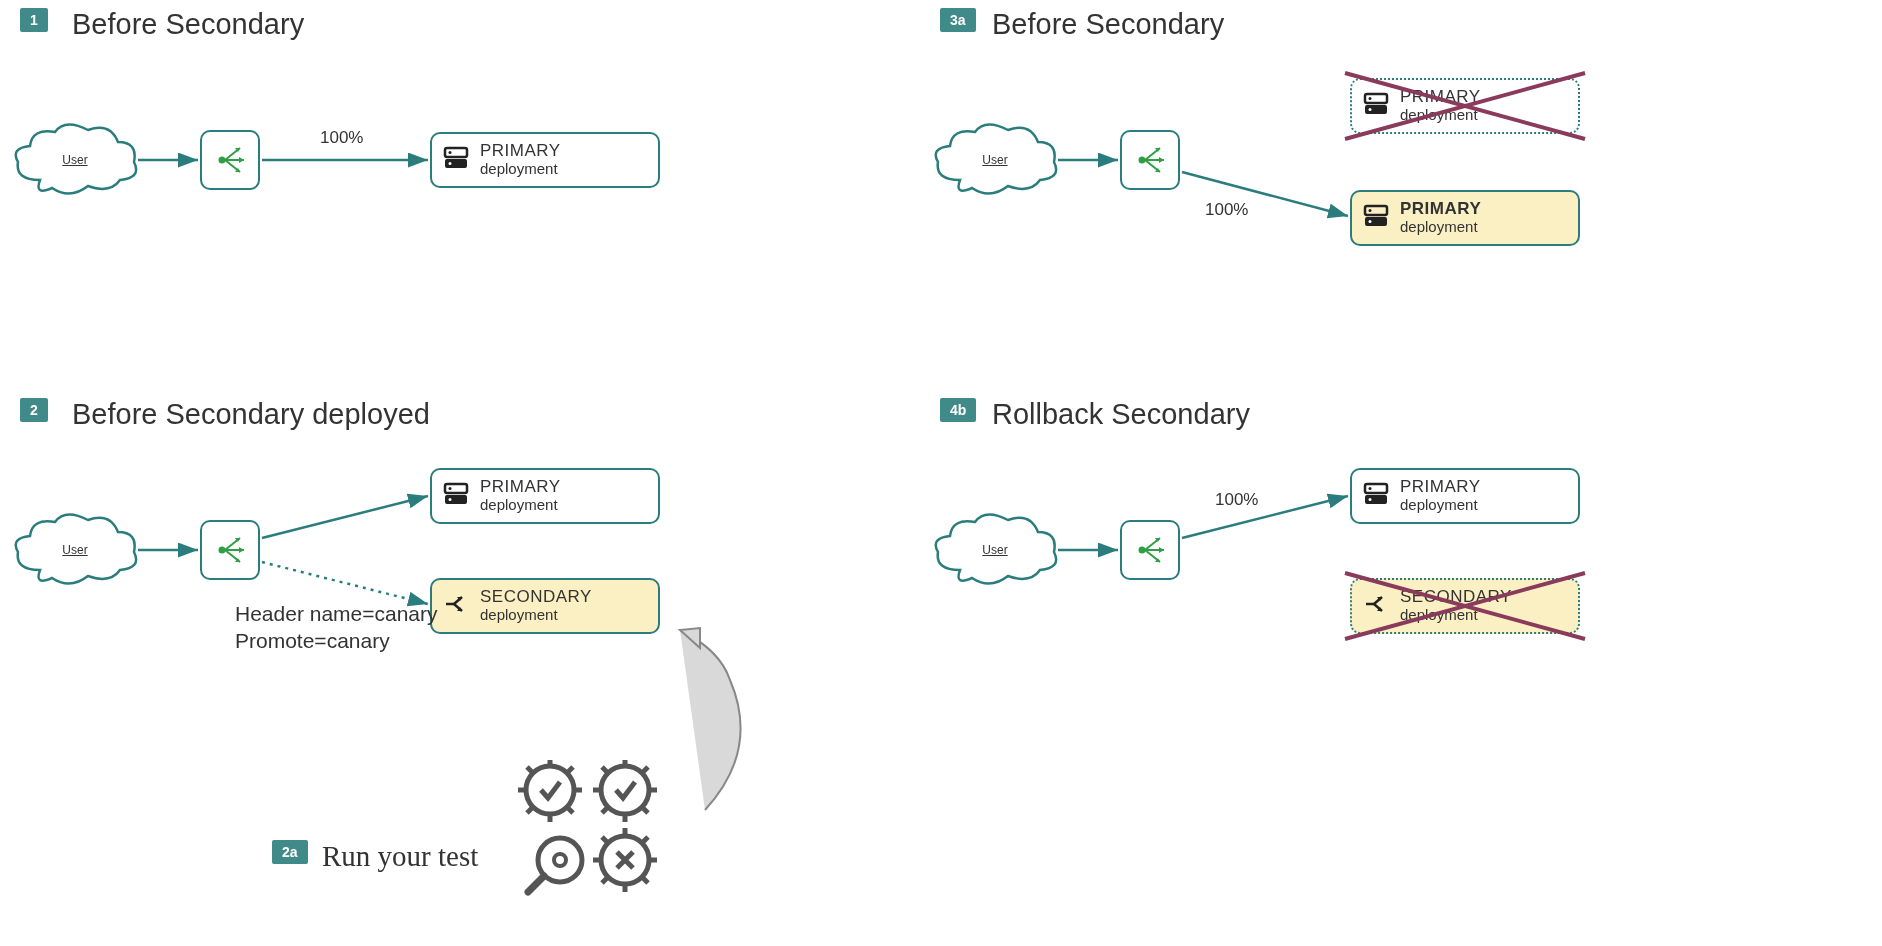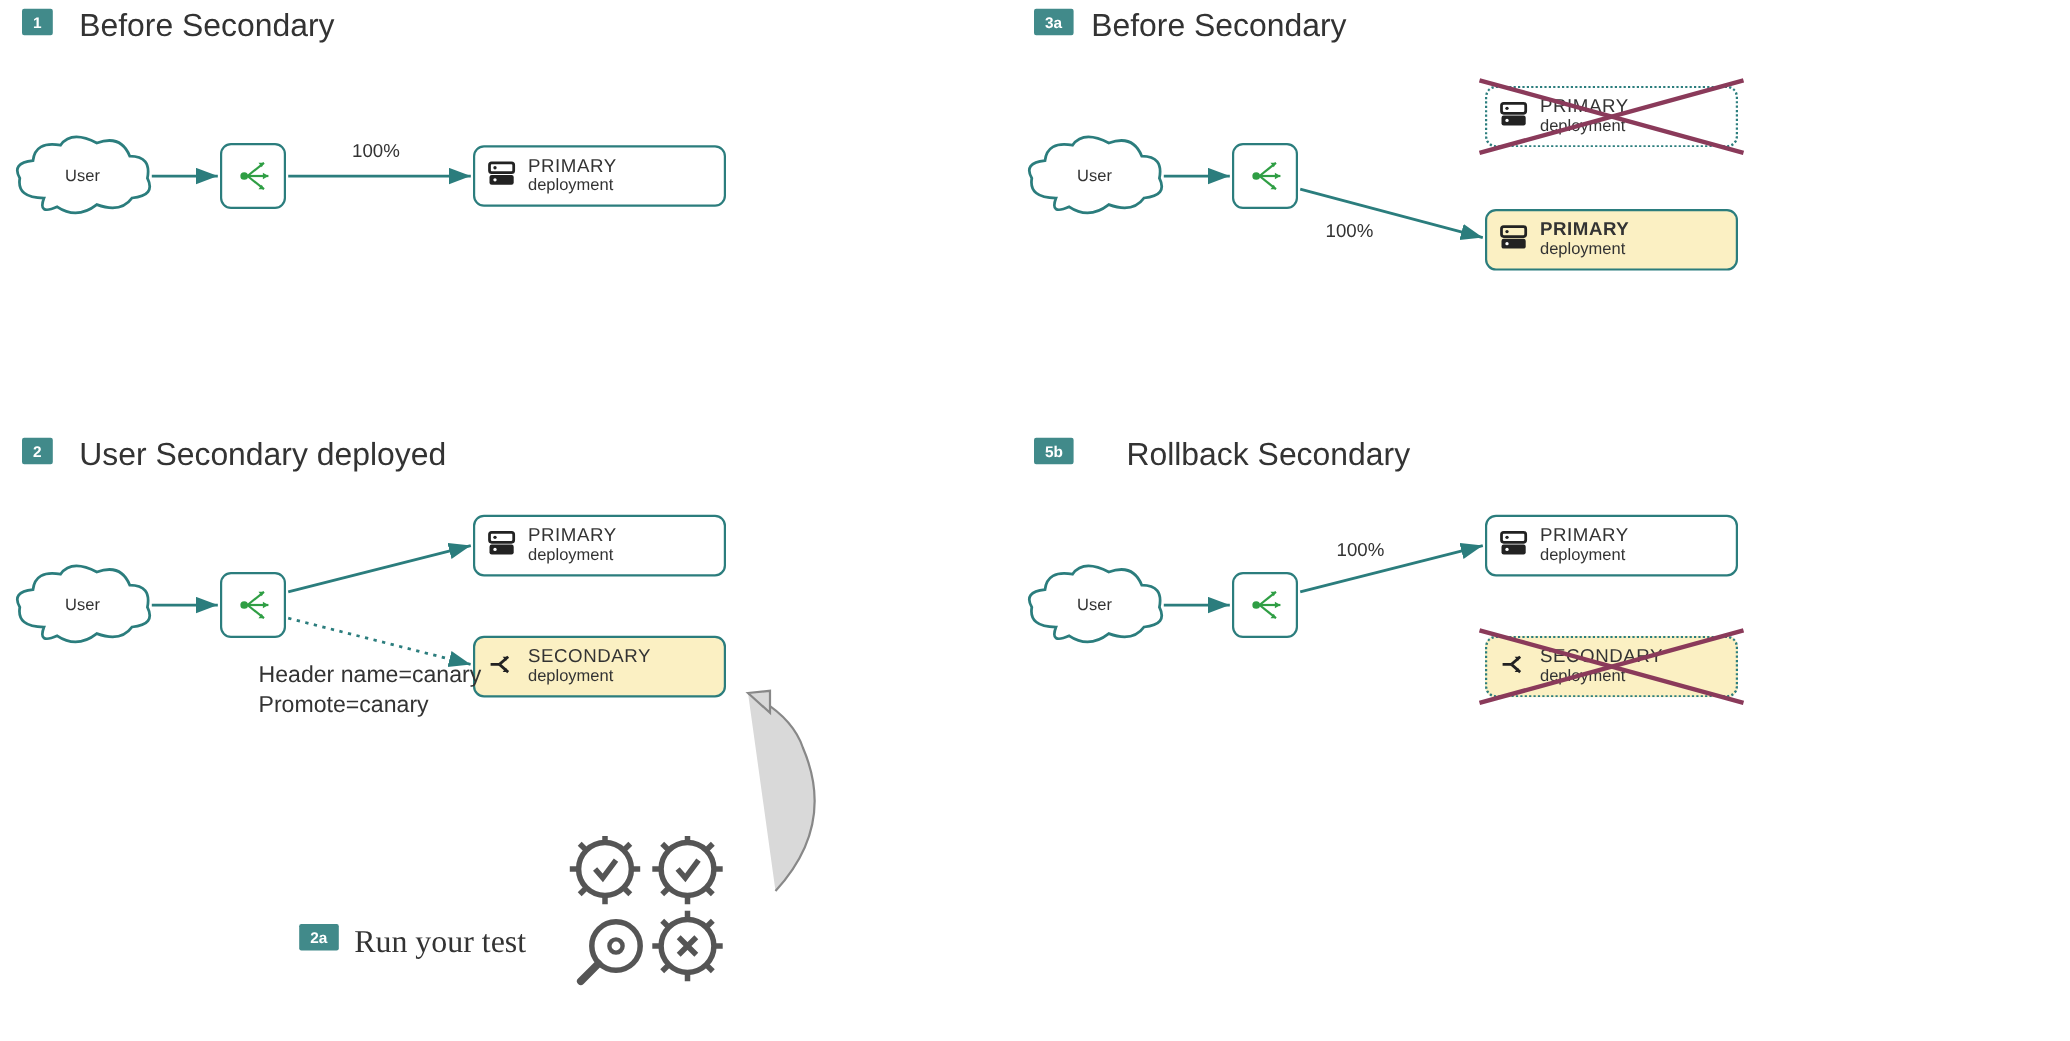--- a/index.html
+++ b/index.html
@@ -36,21 +36,22 @@
     position: absolute;
     width: 130px;
     height: 80px;
   }
   .cloud svg { width: 100%; height: 100%; }
   .cloud-label {
     position: absolute;
     top: 50%;
     left: 50%;
     transform: translate(-50%, -50%);
-    font-size: 15px;
+    font-size: 12px;
+    text-decoration: underline;
   }
   .lb-node {
     position: absolute;
     width: 60px;
     height: 60px;
     border: 2px solid #2b7d7d;
     border-radius: 10px;
     background: #fff;
     display: flex;
     align-items: center;
@@ -152,21 +153,21 @@
           <path d="M0,0 L8,3 L0,6 Z" fill="#2b7d7d"></path>
         </marker>
       </defs>
     <line x1="138" y1="160" x2="198" y2="160" stroke="#2b7d7d" stroke-width="2.5" marker-end="url(#ah1)"></line>
     <line x1="262" y1="160" x2="428" y2="160" stroke="#2b7d7d" stroke-width="2.5" marker-end="url(#ah1)"></line>
   </svg>
 </div>
 
 <div class="panel" style="left:0; top:390px; width:900px; height:556px;">
   <div class="step-badge" style="left:20px; top:8px;">2</div>
-  <div class="step-title" style="left:72px; top:8px;">User Secondary deployed</div>
+  <div class="step-title" style="left:72px; top:8px;">Before Secondary deployed</div>
 
   <div class="cloud" style="left:10px; top:120px;">
     <svg viewBox="0 0 130 80">
         <path d="M30 60 Q5 60 8 42 Q0 28 20 26 Q22 8 45 12 Q55 -2 78 10 Q100 2 108 22 Q128 22 124 42 Q132 58 110 60 Q100 74 78 66 Q60 80 42 68 Q24 76 30 60 Z" fill="#fff" stroke="#2b7d7d" stroke-width="2.5"></path>
       </svg>
     <span class="cloud-label">User</span>
   </div>
 
   <div class="lb-node" style="left:200px; top:130px;">
     <svg width="40" height="40" viewBox="0 0 40 40">
@@ -354,22 +355,22 @@
         <marker id="ah3a" markerWidth="10" markerHeight="10" refX="8" refY="3" orient="auto">
           <path d="M0,0 L8,3 L0,6 Z" fill="#2b7d7d"></path>
         </marker>
       </defs>
     <line x1="138" y1="160" x2="198" y2="160" stroke="#2b7d7d" stroke-width="2.5" marker-end="url(#ah3a)"></line>
     <line x1="262" y1="172" x2="428" y2="216" stroke="#2b7d7d" stroke-width="2.5" marker-end="url(#ah3a)"></line>
   </svg>
 </div>
 
 <div class="panel" style="left:920px; top:390px; width:960px; height:300px;">
-  <div class="step-badge" style="left:20px; top:8px;">5b</div>
-  <div class="step-title" style="left:72px; top:8px;margin-left:32px;">Rollback Secondary</div>
+  <div class="step-badge" style="left:20px; top:8px;">4b</div>
+  <div class="step-title" style="left:72px; top:8px;">Rollback Secondary</div>
 
   <div class="cloud" style="left:10px; top:120px;">
     <svg viewBox="0 0 130 80">
         <path d="M30 60 Q5 60 8 42 Q0 28 20 26 Q22 8 45 12 Q55 -2 78 10 Q100 2 108 22 Q128 22 124 42 Q132 58 110 60 Q100 74 78 66 Q60 80 42 68 Q24 76 30 60 Z" fill="#fff" stroke="#2b7d7d" stroke-width="2.5"></path>
       </svg>
     <span class="cloud-label">User</span>
   </div>
 
   <div class="lb-node" style="left:200px; top:130px;">
     <svg width="40" height="40" viewBox="0 0 40 40">

